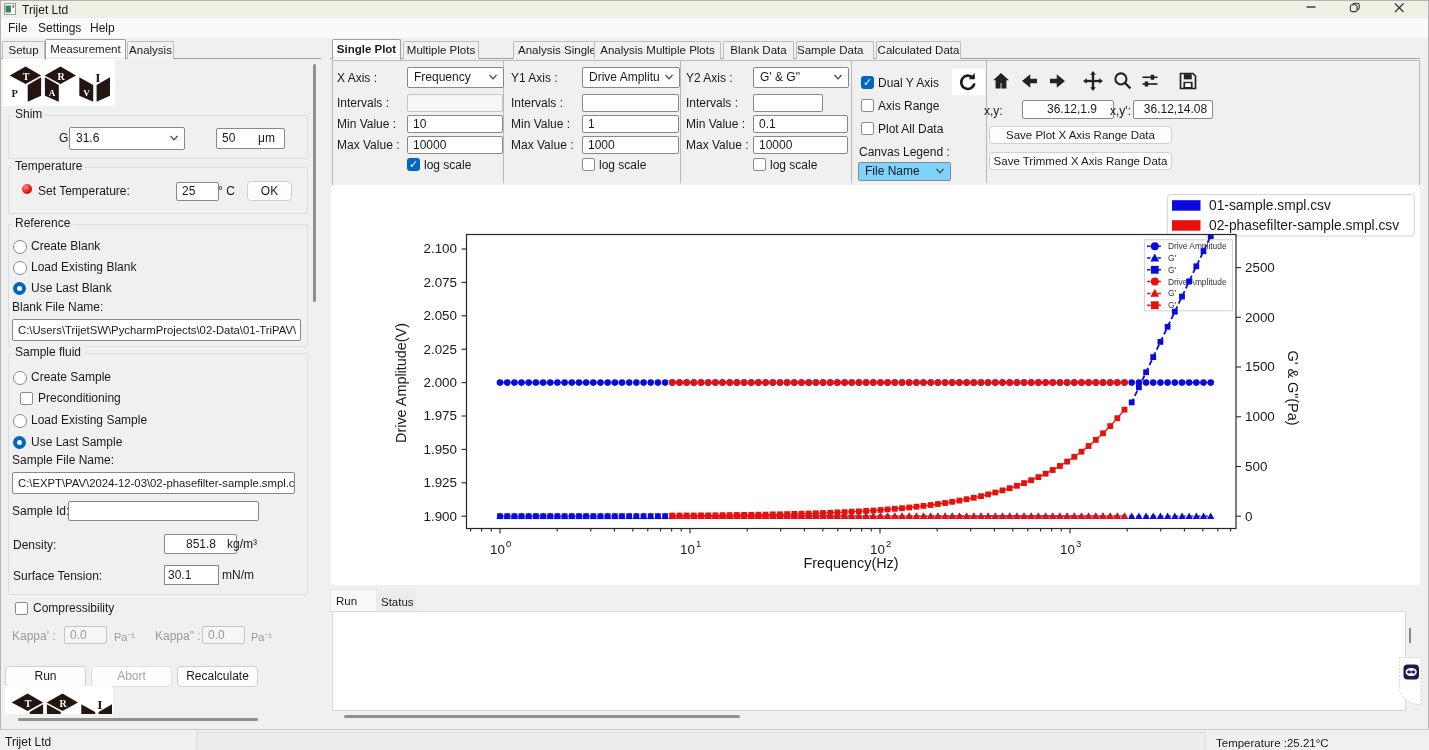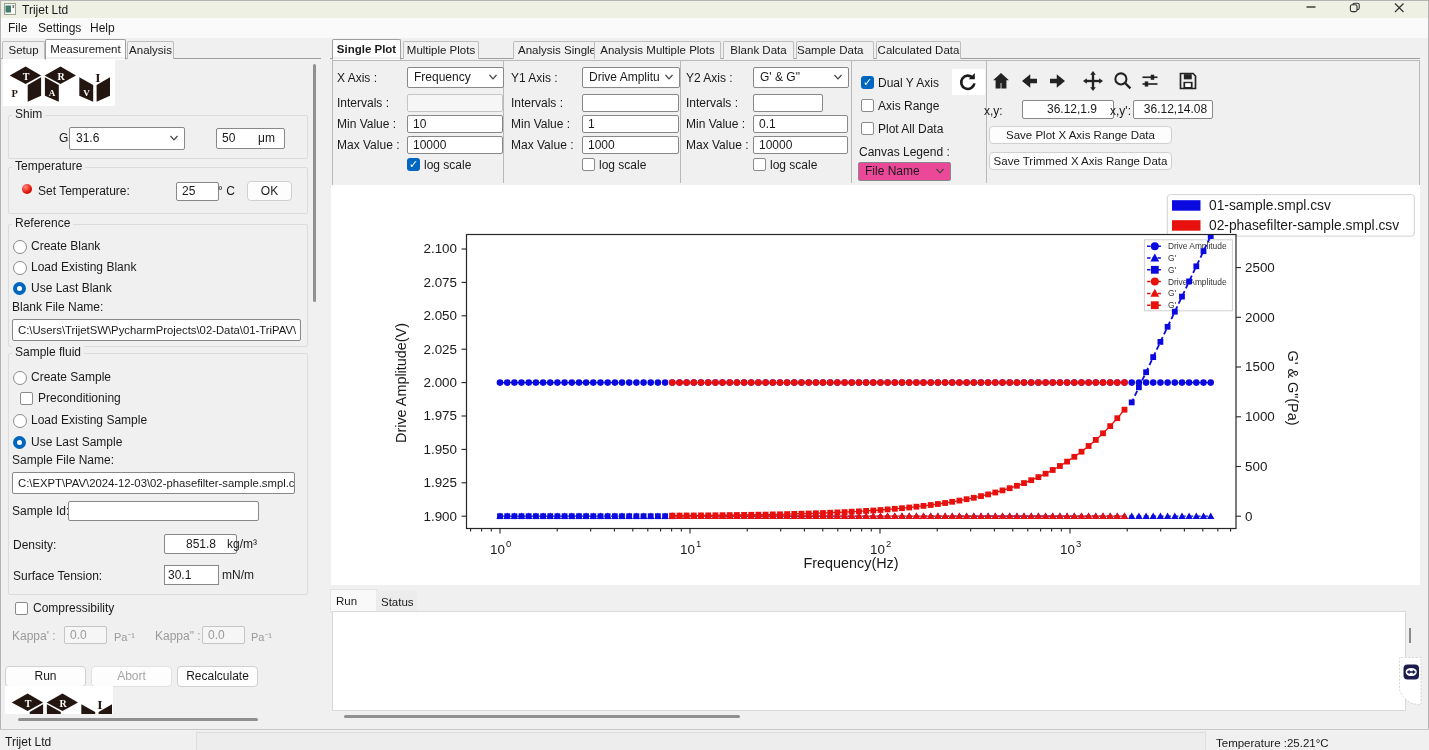--- a/index.html
+++ b/index.html
@@ -163,21 +163,21 @@
 <div style="position:absolute;left:753px;top:136px;width:88px;height:16px;background:#ffffff;border:1px solid #888888;border-radius:2px;font-size:12px;line-height:16px;padding-left:5px;color:#1a1a1a;white-space:nowrap;overflow:hidden;">10000</div>
 <span style="position:absolute;left:753px;top:158px;width:11px;height:11px;border-radius:2px;background:#fff;border:1px solid #8b8b8b;"></span>
 <div style="position:absolute;left:770px;top:158px;font-size:12px;color:#1a1a1a;white-space:nowrap;">log scale</div>
 <span style="position:absolute;left:861px;top:76px;width:13px;height:13px;border-radius:3px;background:#0067c0;color:#fff;font-size:11px;line-height:13px;text-align:center;">✓</span>
 <div style="position:absolute;left:878px;top:76px;font-size:12px;color:#1a1a1a;white-space:nowrap;">Dual Y Axis</div>
 <span style="position:absolute;left:861px;top:99px;width:11px;height:11px;border-radius:2px;background:#fff;border:1px solid #8b8b8b;"></span>
 <div style="position:absolute;left:878px;top:99px;font-size:12px;color:#1a1a1a;white-space:nowrap;">Axis Range</div>
 <span style="position:absolute;left:861px;top:122px;width:11px;height:11px;border-radius:2px;background:#fff;border:1px solid #8b8b8b;"></span>
 <div style="position:absolute;left:878px;top:122px;font-size:12px;color:#1a1a1a;white-space:nowrap;">Plot All Data</div>
 <div style="position:absolute;left:859px;top:145px;font-size:12px;color:#1a1a1a;white-space:nowrap;">Canvas Legend :</div>
-<div style="position:absolute;left:858px;top:162px;width:85px;height:17px;background:#ec4899;border:1px solid #888888;border-radius:2px;font-size:12px;line-height:17px;padding-left:6px;color:#1a1a1a;white-space:nowrap;overflow:hidden;">File Name<svg style="position:absolute;right:5px;top:3px" width="10" height="10" viewBox="0 0 10 10">
+<div style="position:absolute;left:858px;top:162px;width:85px;height:17px;background:#7dd3fc;border:1px solid #888888;border-radius:2px;font-size:12px;line-height:17px;padding-left:6px;color:#1a1a1a;white-space:nowrap;overflow:hidden;">File Name<svg style="position:absolute;right:5px;top:3px" width="10" height="10" viewBox="0 0 10 10">
       <path d="M1.5 3 5 6.8 8.5 3" fill="none" stroke="#444" stroke-width="1.2"></path>
     </svg></div>
 <div class="abs" style="left:952px;top:69px;width:33px;height:26px;background:#ffffff;"></div>
 <svg style="position:absolute;left:957px;top:72px" width="22" height="21" viewBox="0 0 24 24">
     <path d="M19.3 13a7.6 7.6 0 1 1-1.8-6.3" fill="none" stroke="#1a1a1a" stroke-width="3"></path>
     <path d="M19.8 1.2v7h-7z" fill="#1a1a1a"></path>
   </svg>
 <svg style="position:absolute;left:991px;top:71px" width="20" height="20" viewBox="0 0 24 24">
     <path d="M12 2.5 2.5 11h3v10h6v-6.5h1v6.5h6V11h3z" fill="#222222"></path>
   </svg>

